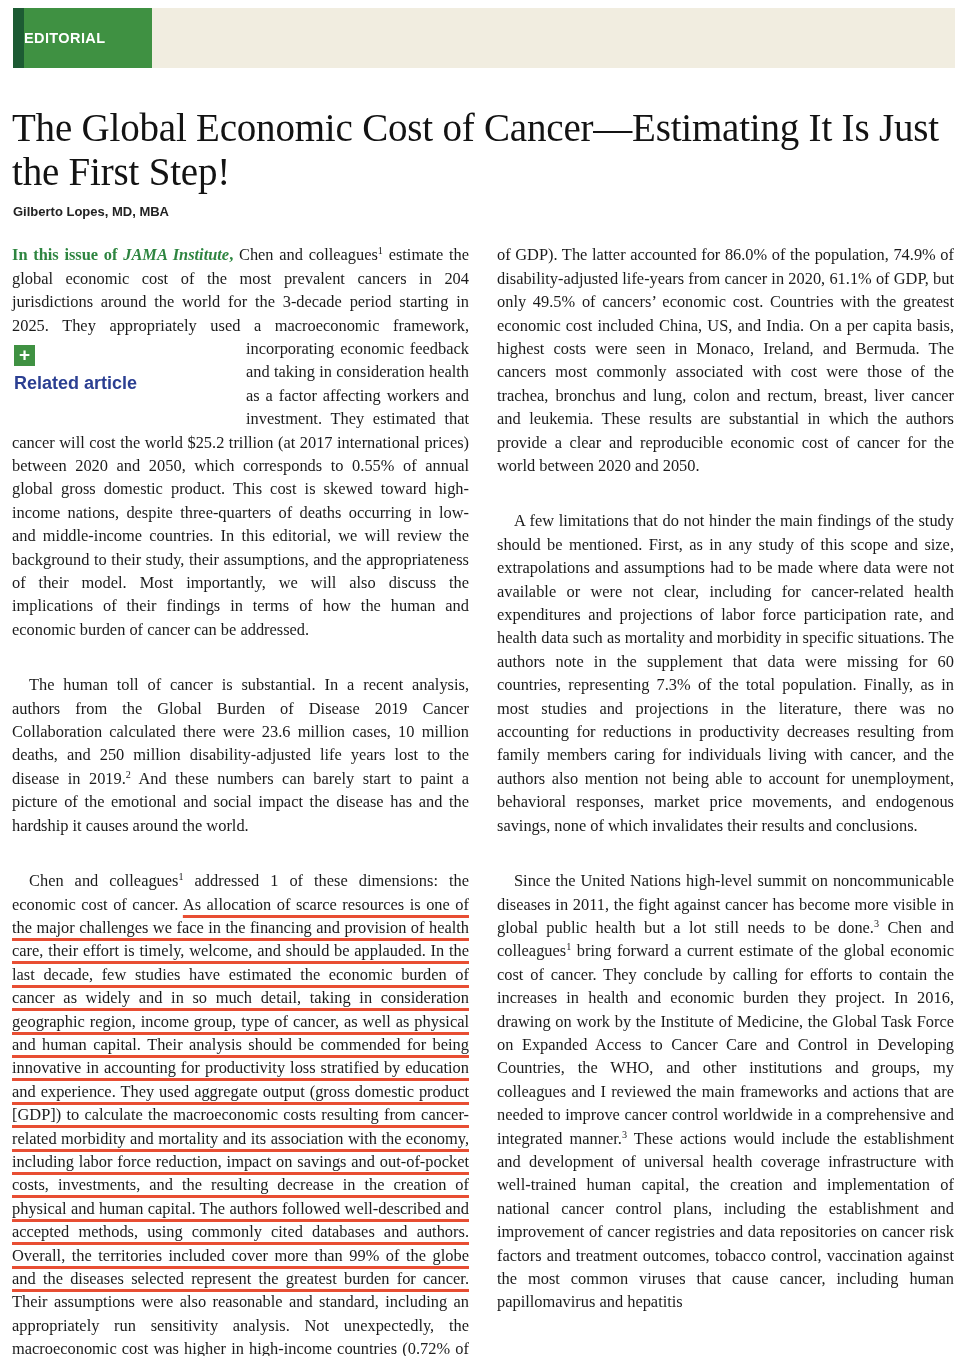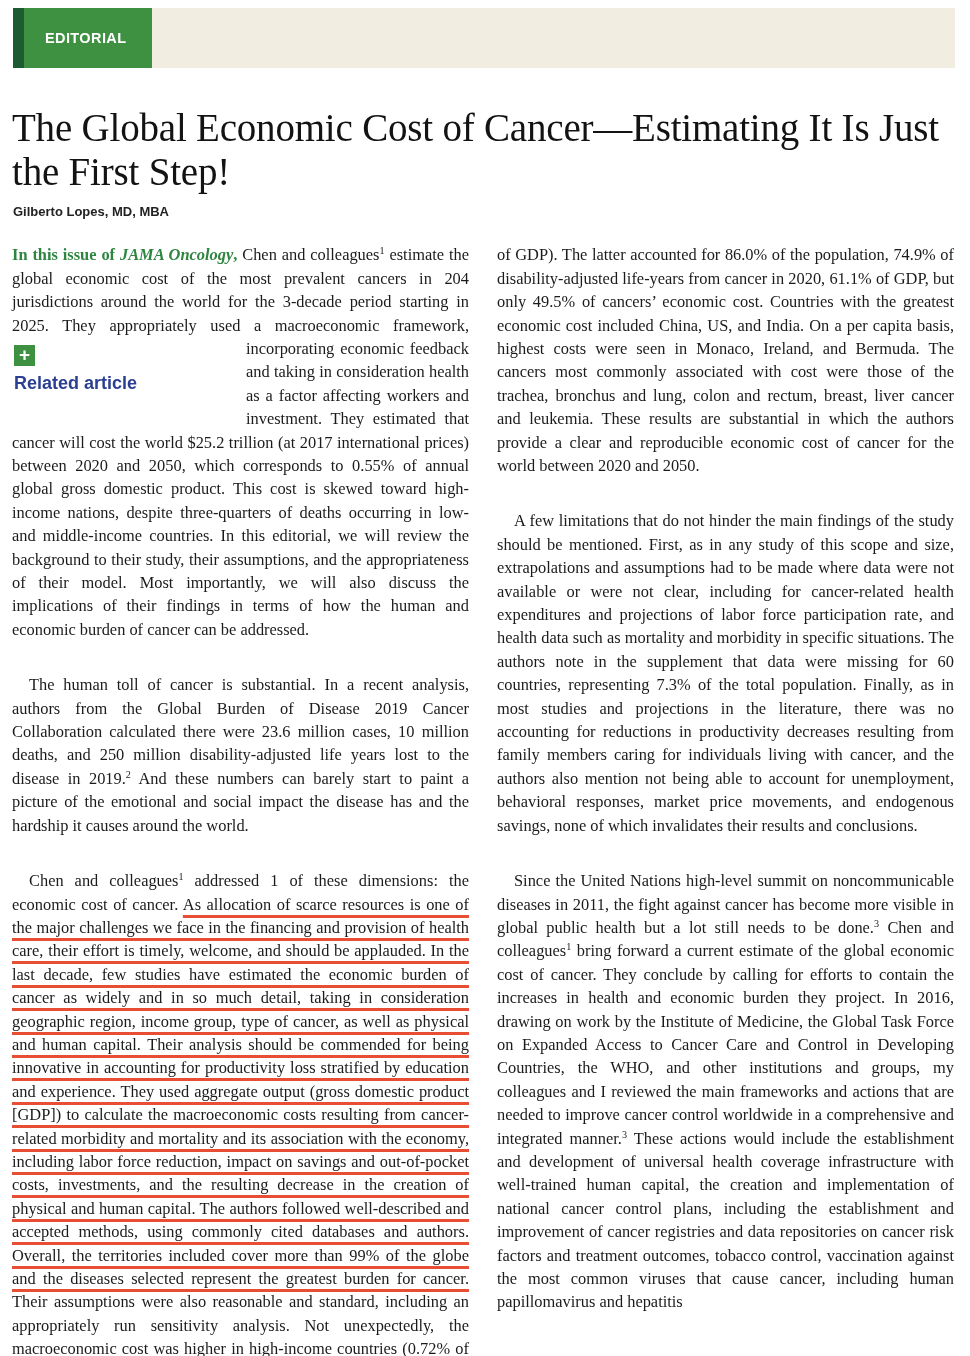--- a/index.html
+++ b/index.html
@@ -4,21 +4,21 @@
 <style>
   html,body{margin:0;padding:0;}
   body{width:970px;height:1356px;background:#ffffff;position:relative;overflow:hidden;
        font-family:"Liberation Serif", serif;color:#1b1b1b;}
 
   
   .band{display:flex;height:60px;margin:8px 15px 0 13px;}
   .band .edge{width:11px;background:#1d5b33;}
   .band .badge{width:128px;background:#3f9142;display:flex;align-items:center;}
   .band .badge span{color:#ffffff;font-family:"Liberation Sans",sans-serif;
-       font-weight:bold;font-size:14.5px;letter-spacing:.4px;padding-left:21px;}
+       font-weight:bold;font-size:14.5px;letter-spacing:.4px;}
   .band .cream{flex:1;background:#f1ede0;}
 
   
   .title{margin:38px 15px 0 12px;font-size:39px;line-height:1.12;font-weight:normal;
        color:#131313;letter-spacing:-0.2px;}
   .byline{margin:11px 15px 0 13px;font-family:"Liberation Sans",sans-serif;
        font-size:13px;font-weight:bold;color:#222;}
 
   
   .cols{display:flex;gap:28px;margin:24px 15px 0 12px;}
@@ -52,21 +52,21 @@
     <span>EDITORIAL</span>
   </div>
   <div class="cream"></div>
 </div>
 
 <h1 class="title">The Global Economic Cost of Cancer—Estimating It Is Just the First Step!</h1>
 <div class="byline">Gilberto Lopes, MD, MBA</div>
 
 <div class="cols">
   <div class="col" id="col-left">
-      <p><span class="seg-lead">In this issue of </span><span class="seg-lead seg-italic">JAMA Oncology</span><span class="seg-lead">, </span><span>Chen and colleagues</span><sup>1</sup><span> estimate the global economic cost of the most prevalent cancers in 204 jurisdictions around the world for the 3-decade period starting in 2025. They appropriately used a macroeconomic </span>
+      <p><span class="seg-lead">In this issue of </span><span class="seg-lead seg-italic">JAMA Institute</span><span class="seg-lead">, </span><span>Chen and colleagues</span><sup>1</sup><span> estimate the global economic cost of the most prevalent cancers in 204 jurisdictions around the world for the 3-decade period starting in 2025. They appropriately used a macroeconomic </span>
   <span class="related">
     <span class="plus"></span>
     <span class="lbl">Related article</span>
   </span>
 <span>framework, incorporating economic feedback and taking in consideration health as a factor affecting workers and investment. They estimated that cancer will cost the world $25.2 trillion (at 2017 international prices) between 2020 and 2050, which corresponds to 0.55% of annual global gross domestic product. This cost is skewed toward high-income nations, despite three-quarters of deaths occurring in low- and middle-income countries. In this editorial, we will review the background to their study, their assumptions, and the appropriateness of their model. Most importantly, we will also discuss the implications of their findings in terms of how the human and economic burden of cancer can be addressed.</span></p>
       <p class="indent"><span>The human toll of cancer is substantial. In a recent analysis, authors from the Global Burden of Disease 2019 Cancer Collaboration calculated there were 23.6 million cases, 10 million deaths, and 250 million disability-adjusted life years lost to the disease in 2019.</span><sup>2</sup><span> And these numbers can barely start to paint a picture of the emotional and social impact the disease has and the hardship it causes around the world.</span></p>
       <p class="indent"><span>Chen and colleagues</span><sup>1</sup><span> addressed 1 of these dimensions: the economic cost of cancer. </span><span class="seg-ul">As allocation of scarce resources is one of the major challenges we face in the financing and provision of health care, their effort is timely, welcome, and should be applauded. In the last decade, few studies have estimated the economic burden of cancer as widely and in so much detail, taking in consideration geographic region, income group, type of cancer, as well as physical and human capital. Their analysis should be commended for being innovative in accounting for productivity loss stratified by education and experience. They used aggregate output (gross domestic product [GDP]) to calculate the macroeconomic costs resulting from cancer-related morbidity and mortality and its association with the economy, including labor force reduction, impact on savings and out-of-pocket costs, investments, and the resulting decrease in the creation of physical and human capital. The authors followed well-described and accepted methods, using commonly cited databases and authors. Overall, the territories included cover more than 99% of the globe and the diseases selected represent the greatest burden for cancer.</span><span> Their assumptions were also reasonable and standard, including an appropriately run sensitivity analysis. Not unexpectedly, the macroeconomic cost was higher in high-income countries (0.72% of GDP) compared with low-income countries (0.26%</span></p>
     </div>
   <div class="col" id="col-right">
       <p><span>of GDP). The latter accounted for 86.0% of the population, 74.9% of disability-adjusted life-years from cancer in 2020, 61.1% of GDP, but only 49.5% of cancers’ economic cost. Countries with the greatest economic cost included China, US, and India. On a per capita basis, highest costs were seen in Monaco, Ireland, and Bermuda. The cancers most commonly associated with cost were those of the trachea, bronchus and lung, colon and rectum, breast, liver cancer and leukemia. These results are substantial in which the authors provide a clear and reproducible economic cost of cancer for the world between 2020 and 2050.</span></p>

